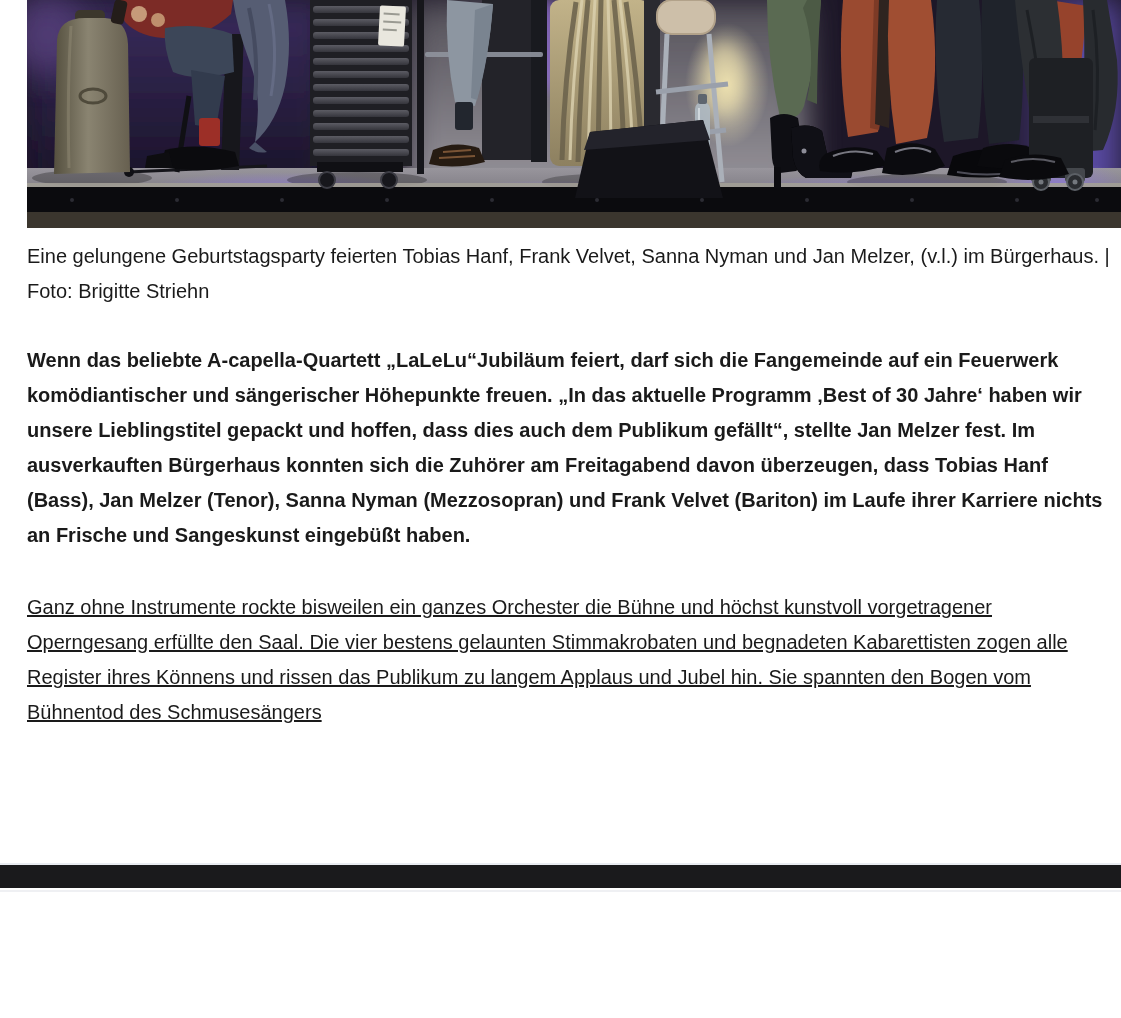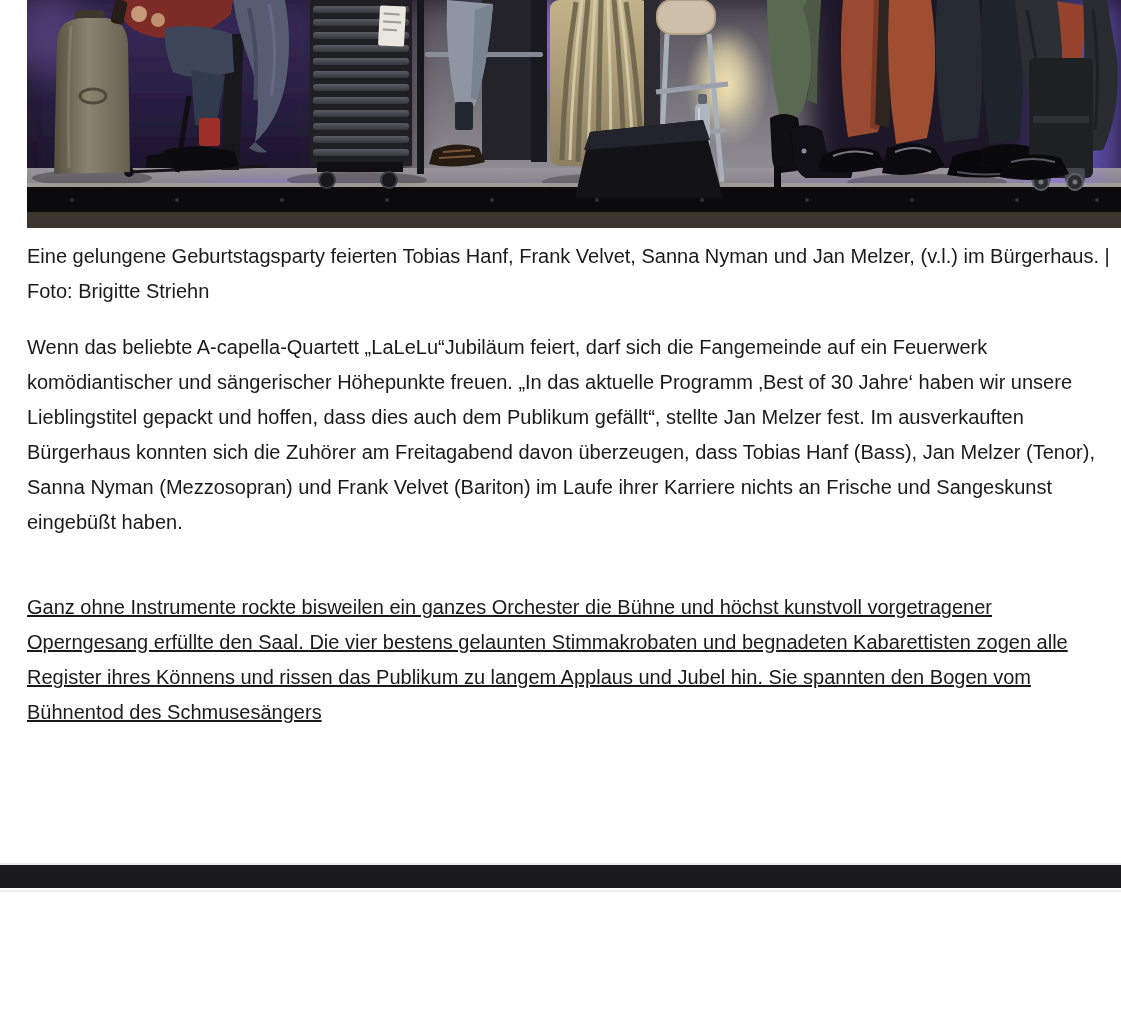--- a/index.html
+++ b/index.html
@@ -18,21 +18,21 @@
     margin: 0; overflow: hidden; background: #1d1728;
   }
   figure.photo svg { display: block; }
 
   .article-text {
     position: absolute; left: 27px; width: 1086px;
     font-size: 20px; line-height: 35px; color: #1a1a1a;
     margin: 0; padding: 0;
   }
   .caption   { top: 239px; }
-  .para-1    { top: 330px; }
+  .para-1    { top: 343px; font-weight: bold; }
   .para-2    { top: 590px; text-decoration: underline; }
 
   .footer-line-top    { position: absolute; left: 0; top: 863px; width: 1121px; height: 2px; background: #e9ecf1; }
   .footer-bar         { position: absolute; left: 0; top: 865px; width: 1121px; height: 23px; background: #1a1a1c; }
   .footer-line-bottom { position: absolute; left: 0; top: 890px; width: 1121px; height: 2px; background: #eff0f3; }
 </style>
 </head>
 <body>
 
 <div class="page">

